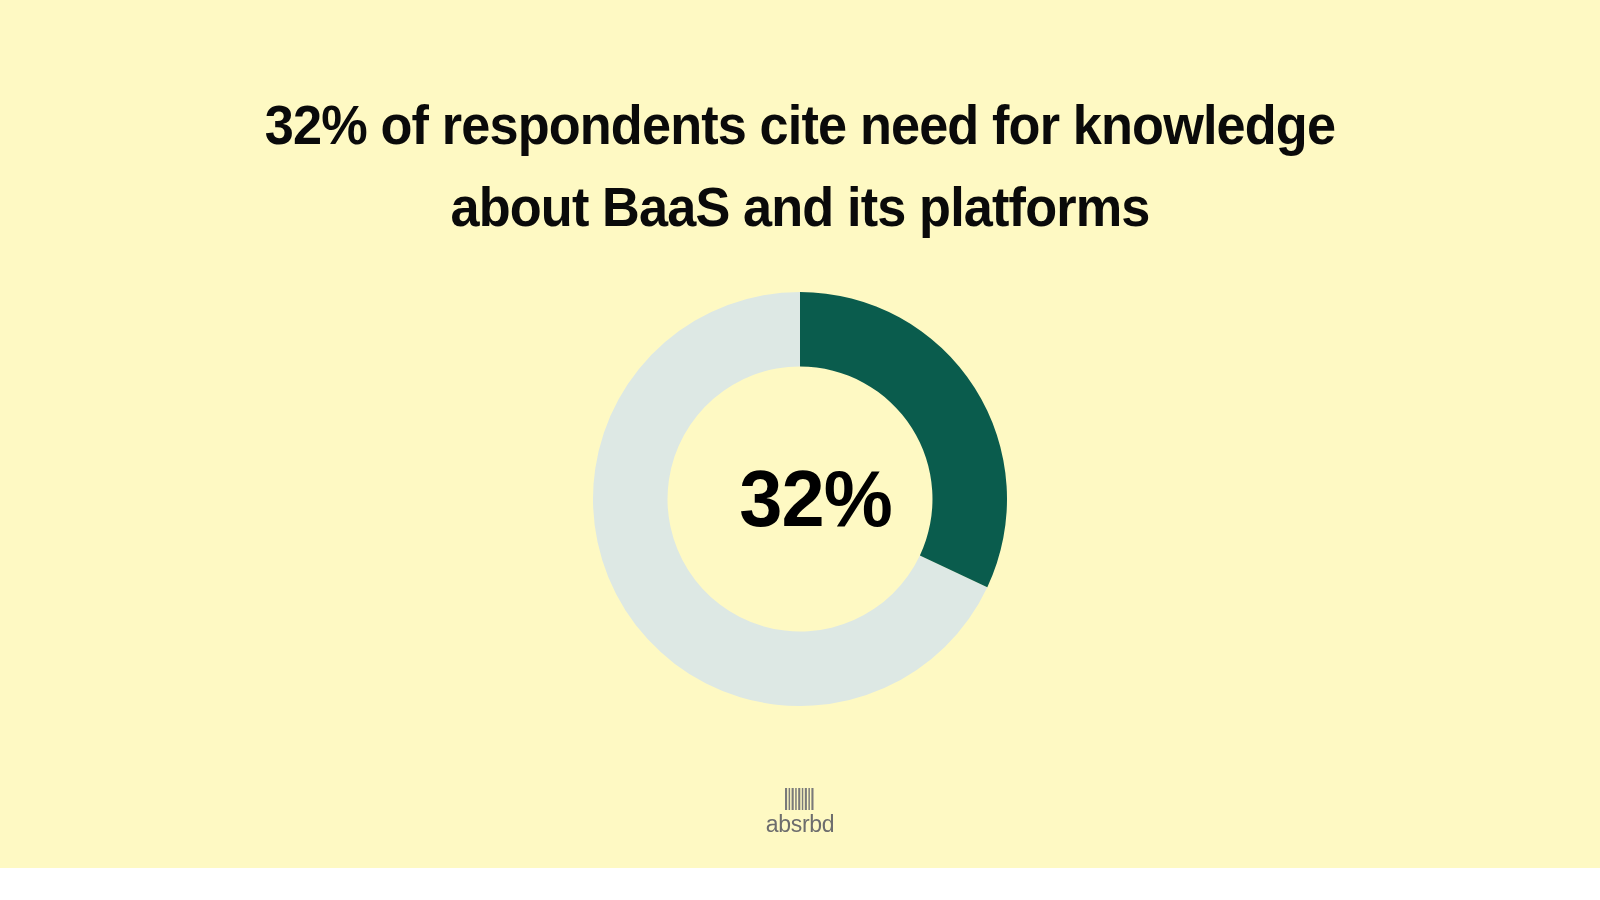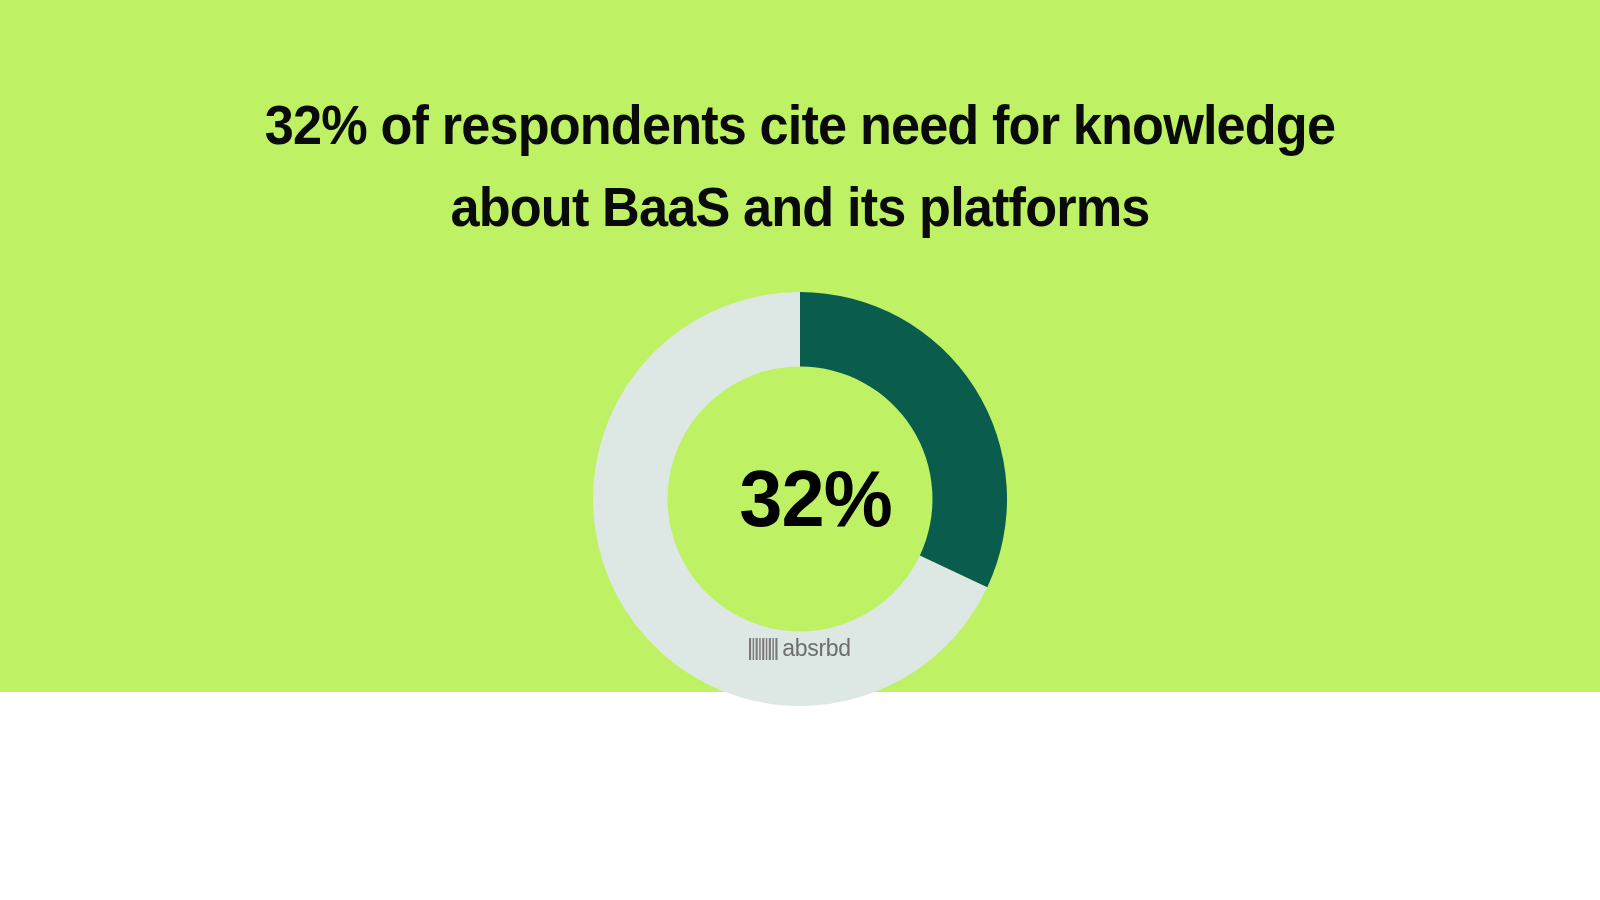--- a/index.html
+++ b/index.html
@@ -9,22 +9,22 @@
   body {
     width: 1600px;
     height: 900px;
     background: #ffffff;
     font-family: "Liberation Sans", sans-serif;
     overflow: hidden;
   }
   .slide {
     position: relative;
     width: 1600px;
-    height: 692px;
-    background: #bef264;
+    height: 868px;
+    background: #fef9c3;
     display: flex;
     flex-direction: column;
     align-items: center;
   }
 
   
   .title-block {
     width: 1260px;
     margin-top: 84px;
     text-align: center;
@@ -82,20 +82,21 @@
     bottom: 32px;
     width: 1600px;
     display: flex;
     align-items: center;
     justify-content: center;
   }
   .logo {
     display: flex;
     align-items: center;
     gap: 3px;
+    flex-direction: column;
   }
   .logo-bars {
     display: block;
     height: 22px;
   }
   .logo-text {
     font-family: "Liberation Sans", sans-serif;
     font-size: 23px;
     font-weight: 400;
     color: #6d6d6d;

